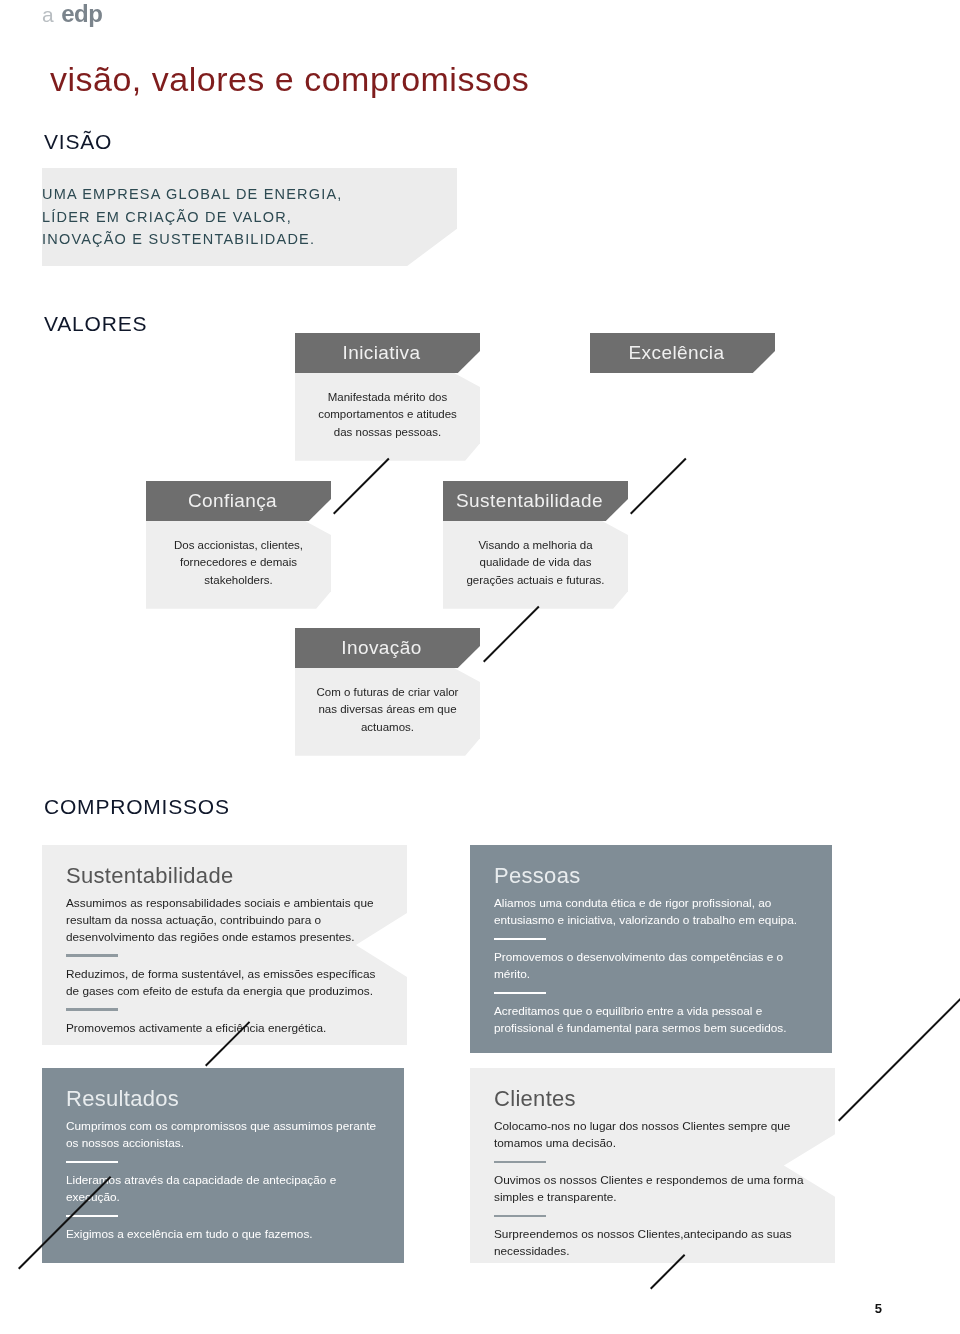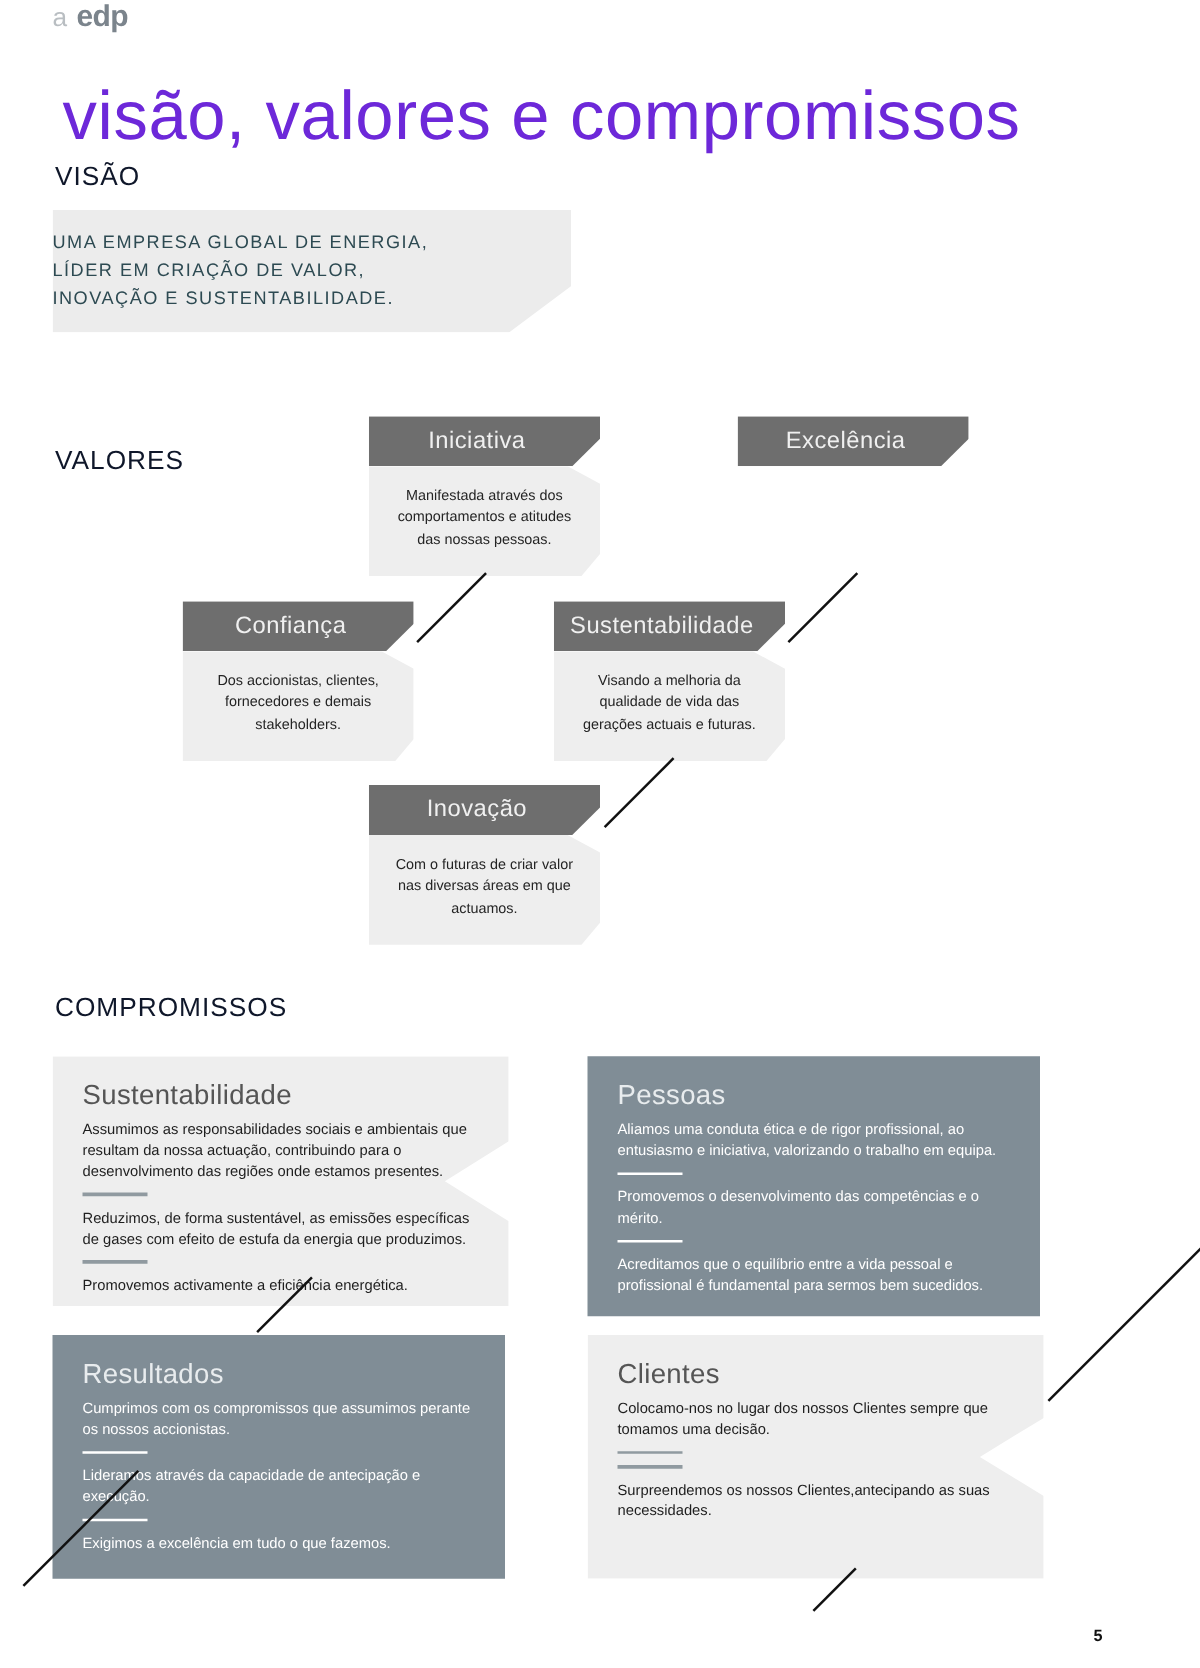--- a/index.html
+++ b/index.html
@@ -11,30 +11,30 @@
     overflow:hidden;
   }
 
   
   .logo-bar{ position:absolute; left:42px; top:0px; display:flex; align-items:baseline; gap:7px; }
   .logo-a{ font-size:21px; color:#b9bec2; font-weight:400; letter-spacing:.5px; }
   .logo-edp{ font-size:24px; color:#7b848c; font-weight:700; letter-spacing:-.5px; }
 
   .page-title{
     position:absolute; left:50px; top:60px;
-    font-size:55px; font-weight:300; color:#6d28d9;
+    font-size:34px; font-weight:300; color:#7f1d1d;
     letter-spacing:0.5px; white-space:nowrap;
   }
 
   .sec-head{
     position:absolute; font-size:21px; font-weight:400;
     color:#0f172a; letter-spacing:0.8px;
   }
   #sec-visao{ left:44px; top:130px; }
-  #sec-valores{ left:44px; top:312px;margin-top:45px; }
+  #sec-valores{ left:44px; top:312px; }
   #sec-compromissos{ left:44px; top:795px; }
 
   
   .visao-box{
     position:absolute; left:42px; top:168px; width:415px; height:98px;
     background:#ececec;
     clip-path: polygon(0 0, 100% 0, 100% 62%, 88% 100%, 0 100%);
     display:flex; align-items:center;
   }
   .visao-text{
@@ -117,21 +117,21 @@
     <div>UMA EMPRESA GLOBAL DE ENERGIA,</div>
     <div>LÍDER EM CRIAÇÃO DE VALOR,</div>
     <div>INOVAÇÃO E SUSTENTABILIDADE.</div>
   </div>
 </div>
 
 <div class="sec-head" id="sec-valores">VALORES</div>
 
 <div class="vcard" id="v-iniciativa">
   <div class="vhead">Iniciativa</div>
-  <div class="vbody">Manifestada através dos comportamentos e atitudes das nossas pessoas.</div>
+  <div class="vbody">Manifestada mérito dos comportamentos e atitudes das nossas pessoas.</div>
 </div>
 
 <div class="vcard" id="v-excelencia">
   <div class="vhead">Excelência</div>
 </div>
 
 <div class="vcard" id="v-confianca">
   <div class="vhead">Confiança</div>
   <div class="vbody">Dos accionistas, clientes, fornecedores e demais stakeholders.</div>
 </div>
@@ -176,20 +176,21 @@
   <div class="rule"></div>
   <p>Lideramos através da capacidade de antecipação e execução.</p>
   <div class="rule"></div>
   <p>Exigimos a excelência em tudo o que fazemos.</p>
 </div>
 
 <div class="cblock light notch-right" id="c-clientes">
   <div class="ctitle">Clientes</div>
   <p>Colocamo-nos no lugar dos nossos Clientes sempre que tomamos uma decisão.</p>
   <div class="rule"></div>
+  <p>Ouvimos os nossos Clientes e respondemos de uma forma simples e transparente.</p>
   <div class="rule"></div>
   <p>Surpreendemos os nossos Clientes,antecipando as suas necessidades.</p>
 </div>
 
 <div class="diag" style="left:205px; top:1065px; width:62px; transform:rotate(-45deg);"></div>
 <div class="diag" style="left:838px; top:1120px; width:190px; transform:rotate(-45deg);"></div>
 <div class="diag" style="left:18px; top:1268px; width:130px; transform:rotate(-45deg);"></div>
 <div class="diag" style="left:650px; top:1288px; width:48px; transform:rotate(-45deg);"></div>
 
 <div class="page-num">5</div>

